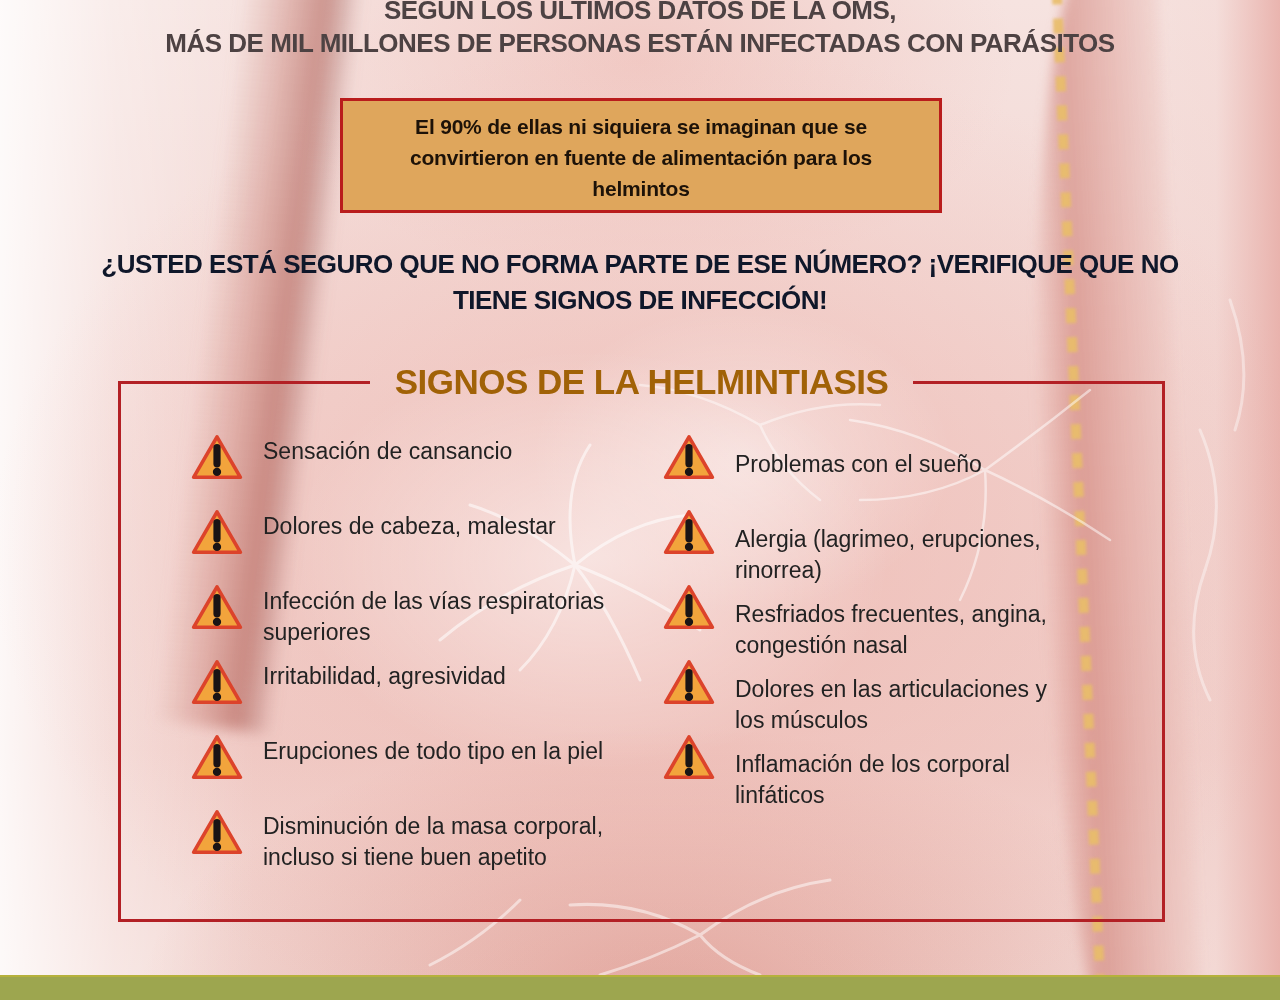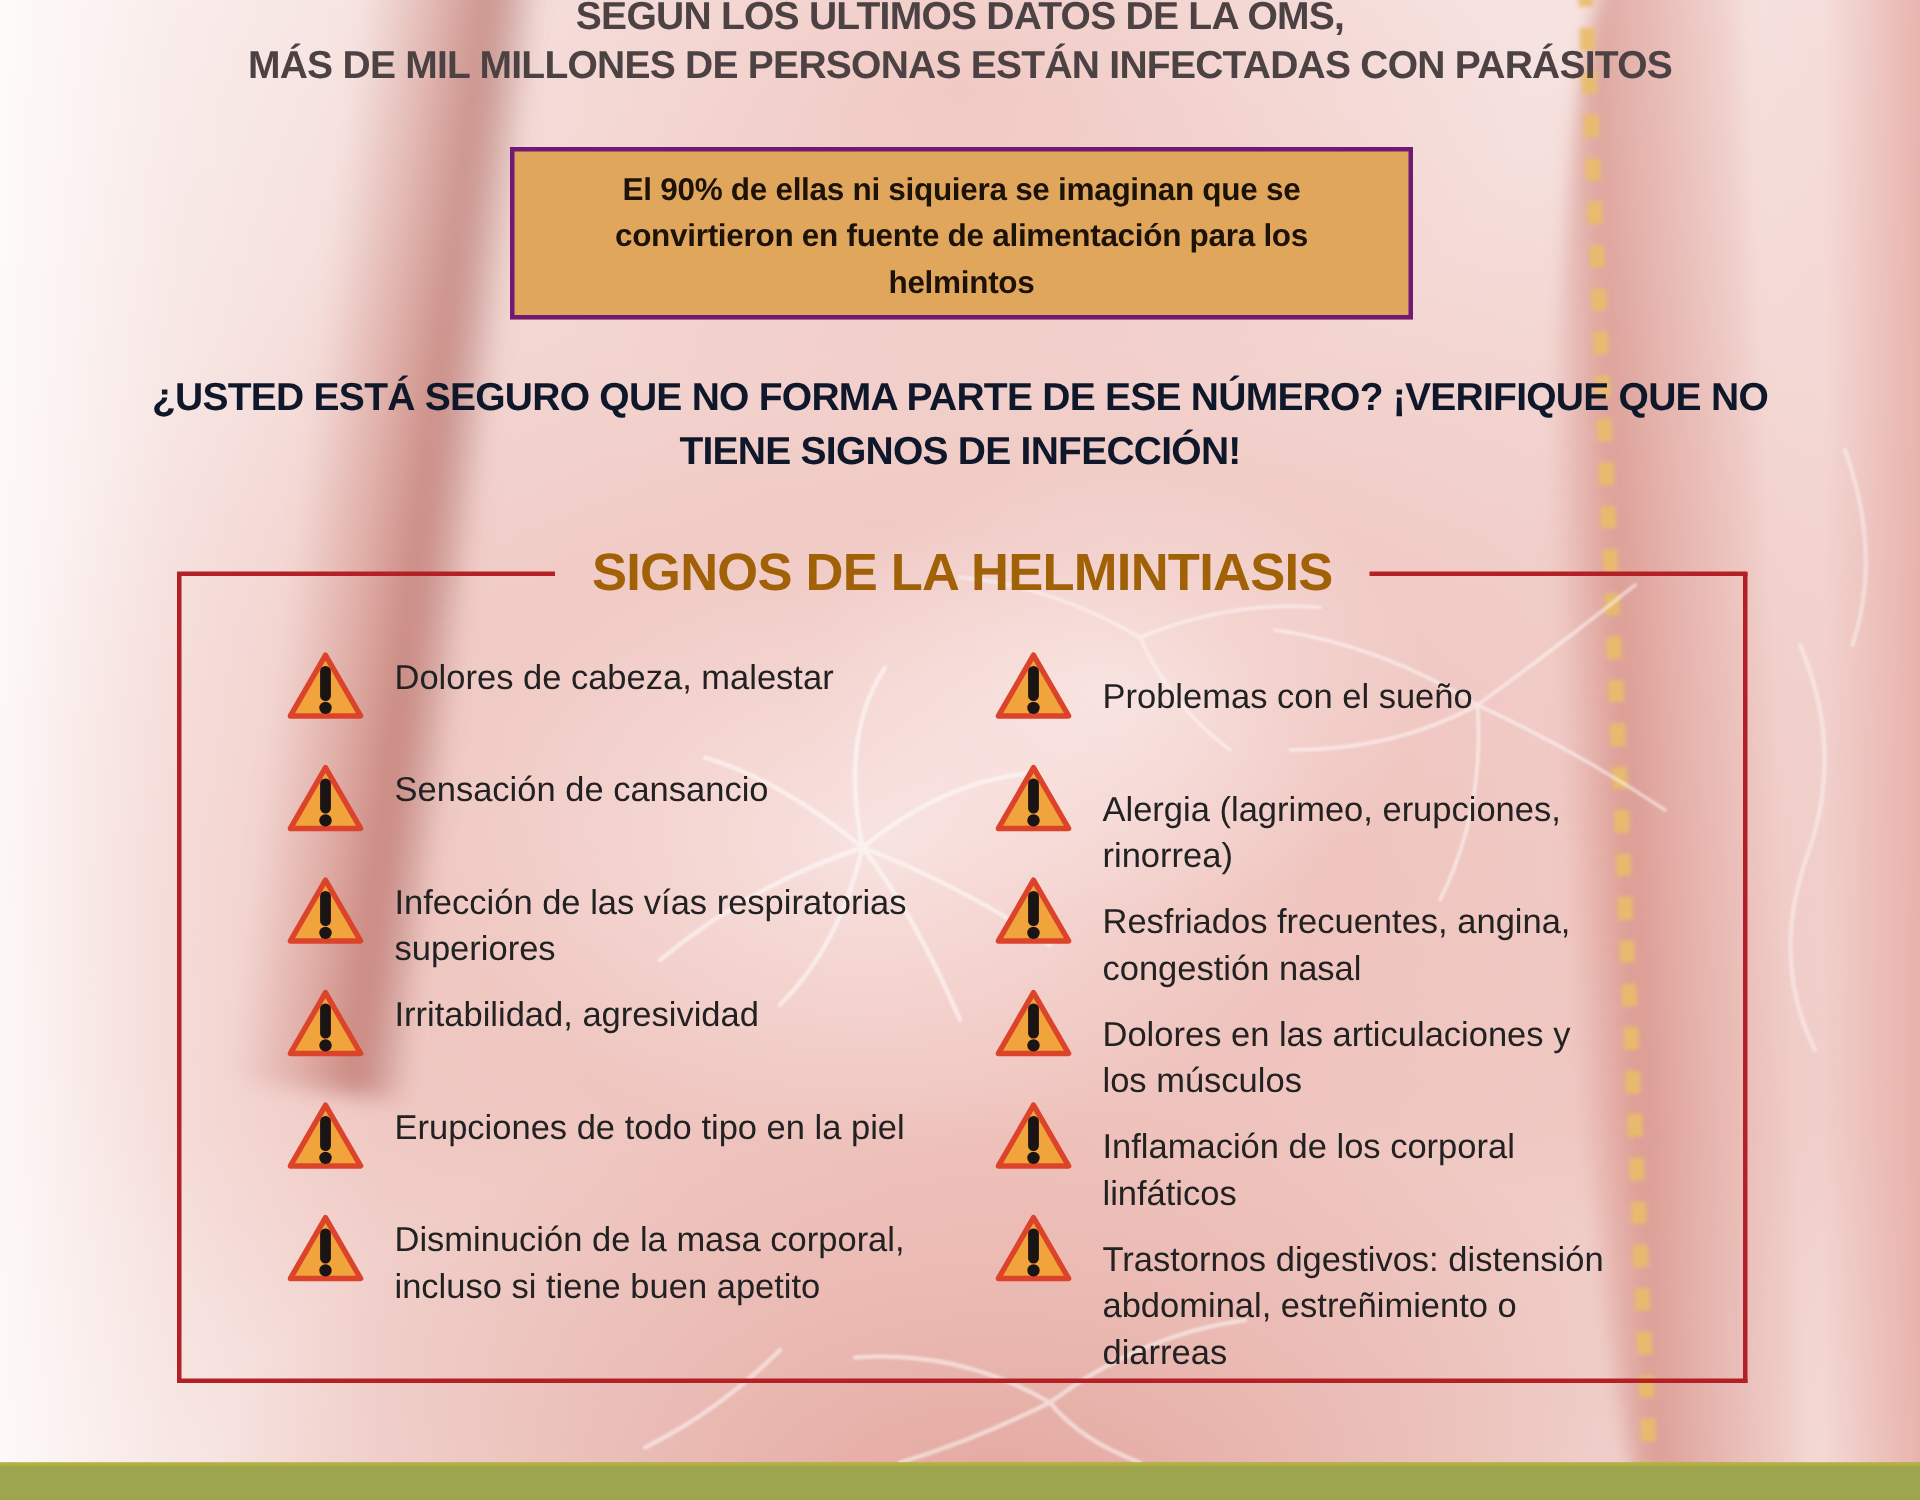--- a/index.html
+++ b/index.html
@@ -48,21 +48,21 @@
   .top-heading{
     position:absolute;top:-6px;left:0;width:100%;
     text-align:center;color:#4d4243;font-weight:bold;
     font-size:26px;line-height:33px;letter-spacing:-0.5px;
   }
   .top-heading span{display:block;white-space:nowrap;}
 
   
   .highlight-box{
     position:absolute;left:340px;top:98px;width:602px;height:115px;
-    box-sizing:border-box;border:3px solid #701a75;background:#dfa65c;
+    box-sizing:border-box;border:3px solid #b91c1c;background:#dfa65c;
     padding-top:10px;text-align:center;
     color:#1d1208;font-weight:bold;font-size:21px;line-height:31px;letter-spacing:-0.2px;
   }
   .highlight-box span{display:block;white-space:nowrap;}
 
   
   .question{
     position:absolute;top:246px;left:0;width:100%;margin:0;
     text-align:center;color:#0f172a;font-weight:bold;
     font-size:26px;line-height:36px;letter-spacing:-0.5px;
@@ -172,29 +172,29 @@
 
     <div class="signs-body">
       <div class="col col-left">
 
         <div class="item">
           <svg class="warn" viewBox="0 0 60 54">
               <path d="M30 4 L56 49 L4 49 Z" fill="#F2A43C" stroke="#DC432B" stroke-width="4" stroke-linejoin="round"></path>
               <path d="M30 16 L30 34" stroke="#1A1415" stroke-width="8" stroke-linecap="round"></path>
               <circle cx="30" cy="43" r="4.6" fill="#1A1415"></circle>
             </svg>
+          <span class="item-text">Sensación de cansancio</span>
+        </div>
+        <div class="item">
+          <svg class="warn" viewBox="0 0 60 54">
+              <path d="M30 4 L56 49 L4 49 Z" fill="#F2A43C" stroke="#DC432B" stroke-width="4" stroke-linejoin="round"></path>
+              <path d="M30 16 L30 34" stroke="#1A1415" stroke-width="8" stroke-linecap="round"></path>
+              <circle cx="30" cy="43" r="4.6" fill="#1A1415"></circle>
+            </svg>
           <span class="item-text">Dolores de cabeza, malestar</span>
-        </div>
-        <div class="item">
-          <svg class="warn" viewBox="0 0 60 54">
-              <path d="M30 4 L56 49 L4 49 Z" fill="#F2A43C" stroke="#DC432B" stroke-width="4" stroke-linejoin="round"></path>
-              <path d="M30 16 L30 34" stroke="#1A1415" stroke-width="8" stroke-linecap="round"></path>
-              <circle cx="30" cy="43" r="4.6" fill="#1A1415"></circle>
-            </svg>
-          <span class="item-text">Sensación de cansancio</span>
         </div>
         <div class="item">
           <svg class="warn" viewBox="0 0 60 54">
               <path d="M30 4 L56 49 L4 49 Z" fill="#F2A43C" stroke="#DC432B" stroke-width="4" stroke-linejoin="round"></path>
               <path d="M30 16 L30 34" stroke="#1A1415" stroke-width="8" stroke-linecap="round"></path>
               <circle cx="30" cy="43" r="4.6" fill="#1A1415"></circle>
             </svg>
           <span class="item-text">Infección de las vías respiratorias superiores</span>
         </div>
         <div class="item">
@@ -257,28 +257,20 @@
             </svg>
           <span class="item-text">Dolores en las articulaciones y los músculos</span>
         </div>
         <div class="item">
           <svg class="warn" viewBox="0 0 60 54">
               <path d="M30 4 L56 49 L4 49 Z" fill="#F2A43C" stroke="#DC432B" stroke-width="4" stroke-linejoin="round"></path>
               <path d="M30 16 L30 34" stroke="#1A1415" stroke-width="8" stroke-linecap="round"></path>
               <circle cx="30" cy="43" r="4.6" fill="#1A1415"></circle>
             </svg>
           <span class="item-text">Inflamación de los corporal linfáticos</span>
-        </div>
-        <div class="item">
-          <svg class="warn" viewBox="0 0 60 54">
-              <path d="M30 4 L56 49 L4 49 Z" fill="#F2A43C" stroke="#DC432B" stroke-width="4" stroke-linejoin="round"></path>
-              <path d="M30 16 L30 34" stroke="#1A1415" stroke-width="8" stroke-linecap="round"></path>
-              <circle cx="30" cy="43" r="4.6" fill="#1A1415"></circle>
-            </svg>
-          <span class="item-text">Trastornos digestivos: distensión abdominal, estreñimiento o diarreas</span>
         </div>
 
       </div>
     </div>
   </section>
 
   <footer class="footer-bar"></footer>
 
 </div>
 

